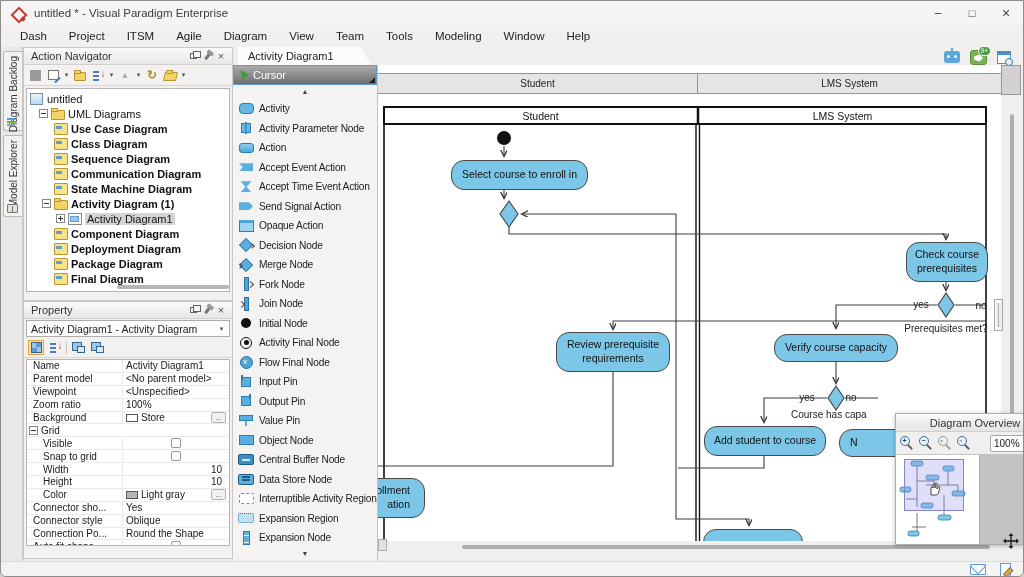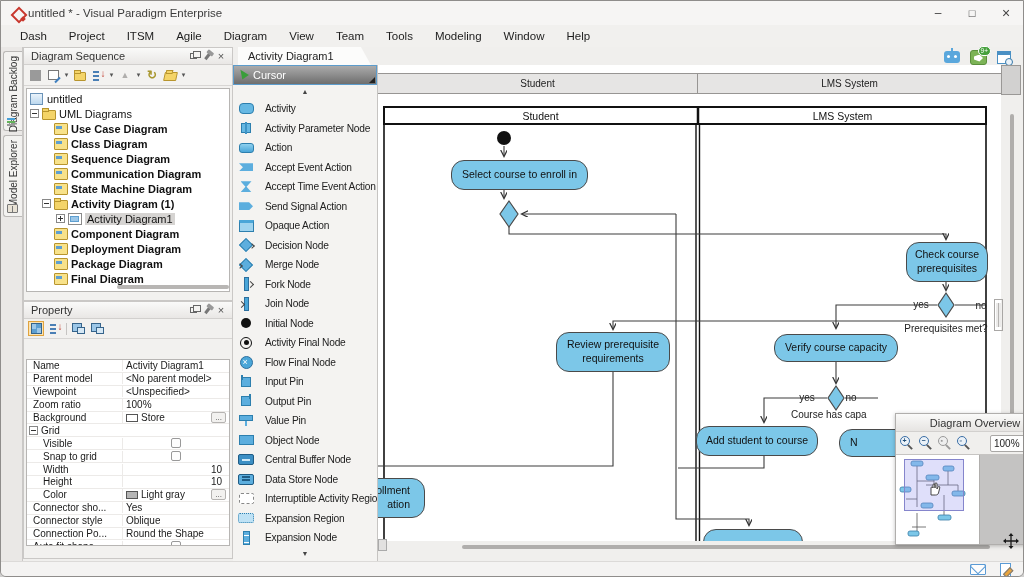--- a/index.html
+++ b/index.html
@@ -5,21 +5,21 @@
   html,body{margin:0;padding:0;background:#cfcecd;font-family:"Liberation Sans",sans-serif;}
   *{box-sizing:border-box;}
   #win{position:relative;width:1024px;height:577px;background:#f0efed;border:1px solid #8f8d8b;
        border-radius:0 0 6px 6px;overflow:hidden;font-family:"Liberation Sans",sans-serif;}
 
   
   .titlebar{position:absolute;left:0;top:0;width:100%;height:24px;background:#f6f5f4;display:flex;align-items:center;}
   .vp-logo{width:13px;height:13px;margin-left:10px;position:relative;}
   .vp-logo::before{content:"";position:absolute;left:2px;top:2px;width:8px;height:8px;border:2px solid #c8372d;transform:rotate(45deg);}
   .vp-logo::after{content:"";position:absolute;right:-1px;bottom:-1px;width:4px;height:4px;background:#c8372d;transform:rotate(45deg);}
-  .win-title{margin-left:4px;font-size:11.5px;color:#3c3c3c;}
+  .win-title{margin-left:10px;font-size:11.5px;color:#3c3c3c;}
   .win-ctrls{margin-left:auto;display:flex;height:100%;}
   .wbtn{width:34px;height:100%;display:flex;align-items:center;justify-content:center;color:#444;font-size:12px;}
   .ic-min::before{content:"–";} .ic-max::before{content:"□";font-size:11px;} .ic-close::before{content:"×";font-size:14px;}
 
   
   .menubar{position:absolute;left:0;top:24px;width:100%;height:22px;background:#f1f0ee;display:flex;align-items:center;padding-left:8px;}
   .mitem{padding:2px 11px;font-size:11.5px;color:#1d1d1d;}
 
   
   .lstrip{position:absolute;left:0;top:46px;width:22px;height:514px;background:#eae8e6;border-right:1px solid #cac8c6;}
@@ -58,21 +58,21 @@
   .nbi-sort::after{content:"↓";position:absolute;right:-2px;top:-2px;font-size:10px;color:#c0392b;font-weight:bold;}
   .nbi-up{font-size:9px;color:#b0aeac;}
   .nbi-up::before{content:"▲";}
   .nbi-ref{font-size:12px;color:#a8972f;font-weight:bold;}
   .nbi-ref::before{content:"↻";}
   .nbi-fopen{width:13px;height:9px;background:#f4d468;border:1px solid #b8952e;border-radius:1px;transform:skewX(-12deg);position:relative;margin-top:3px;}
   .nbi-fopen::before{content:"";position:absolute;top:-3px;left:0;width:5px;height:2px;background:#f4d468;border:1px solid #b8952e;}
   .tree{position:absolute;left:2px;right:2px;top:40px;bottom:8px;background:#fff;border:1px solid #b7b5b3;overflow:hidden;padding-top:2px;}
   .trow{display:flex;align-items:center;height:15px;font-size:11px;color:#111;white-space:nowrap;}
   .lvl0{padding-left:3px;} .lvl1{padding-left:15px;} .lvl2{padding-left:27px;} .lvl3{padding-left:41px;}
-  .lvl1.exp-minus{padding-left:3px;} .lvl2.exp-minus,.lvl2.exp-plus{padding-left:15px;} .lvl3.exp-plus{padding-left:29px;}
+  .lvl1.exp-minus{padding-left:12px;} .lvl2.exp-minus,.lvl2.exp-plus{padding-left:15px;} .lvl3.exp-plus{padding-left:29px;}
   .exp{display:none;width:9px;height:9px;border:1px solid #888;background:#fff;margin-right:3px;position:relative;flex:0 0 9px;}
   .exp-minus .exp,.exp-plus .exp{display:inline-block;}
   .exp::before{content:"";position:absolute;left:1px;right:1px;top:3px;height:1px;background:#333;}
   .exp-plus .exp::after{content:"";position:absolute;top:1px;bottom:1px;left:3px;width:1px;background:#333;}
   .bold{font-weight:bold;}
   .ti{width:14px;height:11px;position:relative;margin-right:3px;flex:0 0 14px;}
   .ti-proj::before{content:"";position:absolute;left:0;top:0;width:11px;height:10px;background:linear-gradient(#eaf3fb,#bcd8ee);border:1px solid #6b93b8;}
   .ti-folder::before{content:"";position:absolute;left:0;top:2px;width:12px;height:8px;background:#f4d468;border:1px solid #b8952e;border-radius:1px;}
   .ti-folder::after{content:"";position:absolute;top:0;left:0;width:5px;height:2px;background:#f4d468;border:1px solid #b8952e;}
   .ti-doc::before{content:"";position:absolute;left:0;top:0;width:12px;height:10px;background:#f8e28a;border:1px solid #b8952e;border-radius:1px;}
@@ -121,21 +121,21 @@
   .palette{position:absolute;left:232px;top:64px;width:145px;height:496px;background:#f4f3f1;border-right:1px solid #c6c4c2;}
   .cursorbar{position:absolute;left:0;top:0;width:100%;height:20px;background:linear-gradient(#ababab,#6e6e6e);
              border:1px solid #5c9ccc;display:flex;align-items:center;color:#fff;font-size:11px;gap:5px;padding-left:4px;position:relative;}
   .cursorbar::after{content:"";position:absolute;right:1px;bottom:1px;border-left:6px solid transparent;border-bottom:6px solid #222;}
   .ic-cursor{width:10px;height:12px;position:relative;}
   .ic-cursor::before{content:"";position:absolute;left:1px;top:0;border-left:4px solid transparent;border-right:4px solid transparent;border-bottom:9px solid #3a9e3a;transform:rotate(-35deg);}
   .pscroll{position:absolute;left:0;width:100%;height:11px;display:flex;align-items:center;justify-content:center;color:#444;font-size:7px;}
   .pscroll-up{top:21px;} .pscroll-up::before{content:"▲";}
   .pscroll-down{top:483px;} .pscroll-down::before{content:"▼";}
   .pitems{position:absolute;left:0;top:34px;width:100%;}
-  .pitem{display:flex;align-items:center;height:19.5px;padding-left:5px;gap:11px;}
+  .pitem{display:flex;align-items:center;height:19.5px;padding-left:5px;gap:5px;}
   .pilabel{font-size:10.2px;color:#222;white-space:nowrap;overflow:hidden;letter-spacing:-0.2px;}
   .pi{width:16px;height:14px;position:relative;display:inline-flex;align-items:center;justify-content:center;flex:0 0 16px;}
   .i-activity::before{content:"";width:13px;height:9px;background:#66b8e3;border:1px solid #2d7fae;border-radius:4px;}
   .i-apn::before{content:"";width:8px;height:8px;background:#66b8e3;border:1px solid #2d7fae;}
   .i-apn::after{content:"";position:absolute;left:7px;top:1px;width:2px;height:12px;background:#3e94c6;}
   .i-action::before{content:"";width:13px;height:8px;background:linear-gradient(#8ed0ef,#4aa6d8);border:1px solid #2d7fae;border-radius:3px;}
   .i-accept-event::before{content:"";width:14px;height:8px;background:#5caede;clip-path:polygon(0 0,100% 0,100% 100%,0 100%,28% 50%);}
   .i-accept-time::before{content:"";width:11px;height:11px;background:#5caede;clip-path:polygon(0 0,100% 0,55% 50%,100% 100%,0 100%,45% 50%);}
   .i-send-signal::before{content:"";width:14px;height:8px;background:#5caede;clip-path:polygon(0 0,72% 0,100% 50%,72% 100%,0 100%);}
   .i-opaque::before{content:"";width:13px;height:8px;background:#9fd4ef;border:1px solid #2d7fae;border-top:3px solid #4aa6d8;}
@@ -269,21 +269,21 @@
       <span class="vtab-icon ic-gantt"></span>
     </div>
     <div class="vtab vtab2">
       <span class="vlabel">Model Explorer</span>
       <span class="vtab-icon ic-book"></span>
     </div>
   </div>
 
   <div class="panel" id="navigator">
     <div class="phead">
-      <span class="ptitle">Diagram Sequence</span>
+      <span class="ptitle">Action Navigator</span>
       <span class="hic">
           <span class="ic-float"></span>
         </span>
       <span class="hic">
           <span class="ic-pin"></span>
         </span>
       <span class="hic hdr-close"></span>
     </div>
     <div class="ntools">
       <span class="nb">
@@ -395,20 +395,24 @@
   <div class="panel" id="property">
     <div class="phead">
       <span class="ptitle">Property</span>
       <span class="hic">
           <span class="ic-float"></span>
         </span>
       <span class="hic">
           <span class="ic-pin"></span>
         </span>
       <span class="hic hdr-close"></span>
+    </div>
+    <div class="psel">
+      <span>Activity Diagram1 - Activity Diagram</span>
+      <span class="chev"></span>
     </div>
     <div class="ptools">
       <span class="pt-cat"></span>
       <span class="pt-sort">
           <span class="nbi-sort"></span>
         </span>
       <span class="pt-sep"></span>
       <span class="pt-tree"></span>
       <span class="pt-tree"></span>
     </div>
@@ -754,21 +758,21 @@
         </g>
       </svg>
 
       <div class="lanehdr" style="left:6px;top:42px;width:313px;height:17px;">Student</div>
       <div class="lanehdr" style="left:321px;top:42px;width:287px;height:17px;">LMS System</div>
 
       <div class="anode" style="left:57px;top:95px;width:137px;height:30px;margin-left:16px;">Select course to enroll in</div>
       <div class="anode" style="left:528px;top:177px;width:82px;height:40px;">Check course prerequisites</div>
       <div class="anode" style="left:178px;top:267px;width:114px;height:40px;">Review prerequisite requirements</div>
       <div class="anode" style="left:396px;top:269px;width:124px;height:28px;">Verify course capacity</div>
-      <div class="anode" style="left:318px;top:361px;width:122px;height:30px;">Add student to course</div>
+      <div class="anode" style="left:326px;top:361px;width:122px;height:30px;">Add student to course</div>
       <div class="anode" style="left:461px;top:364px;width:120px;height:28px;justify-content:flex-start;padding-left:10px;">N</div>
       <div class="anode" style="left:-61px;top:413px;width:108px;height:40px;justify-content:flex-end;text-align:right;padding-right:14px;">rollment
 ation</div>
       <div class="anode" style="left:325px;top:464px;width:100px;height:30px;"></div>
 
       <div class="elabel" style="left:529px;top:234px;width:28px;">yes</div>
       <div class="elabel" style="left:590px;top:235px;width:26px;">no</div>
       <div class="elabel" style="left:508px;top:258px;width:120px;">Prerequisites met?</div>
       <div class="elabel" style="left:415px;top:327px;width:28px;">yes</div>
       <div class="elabel" style="left:460px;top:327px;width:26px;">no</div>

